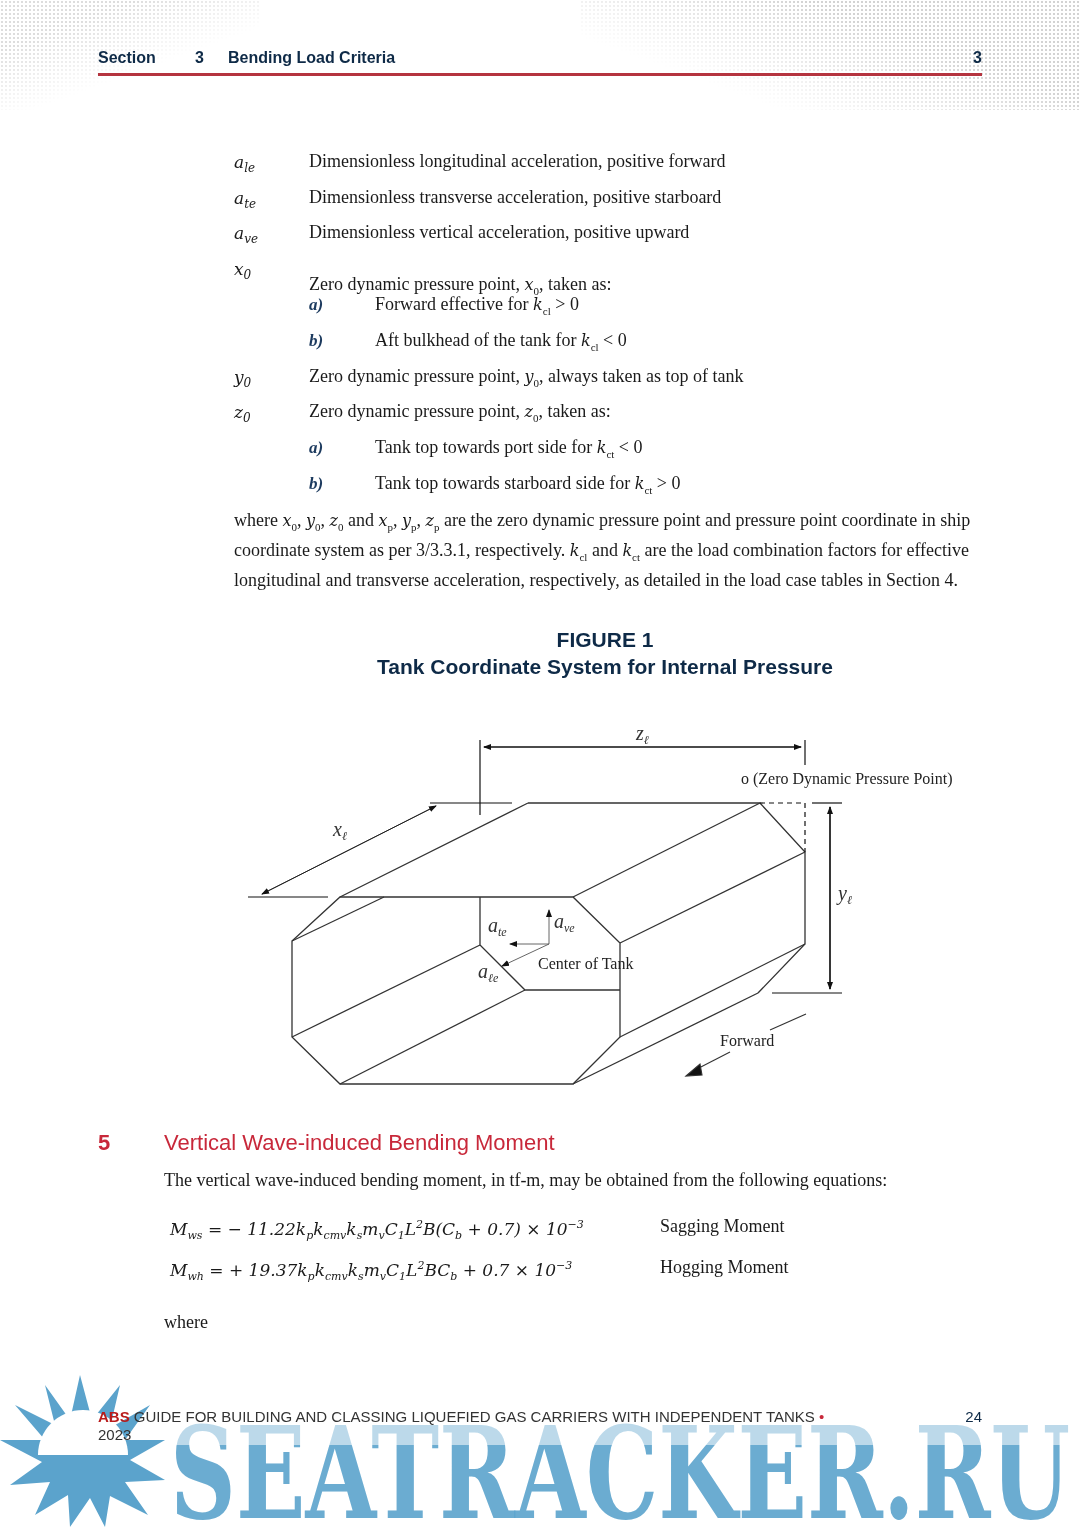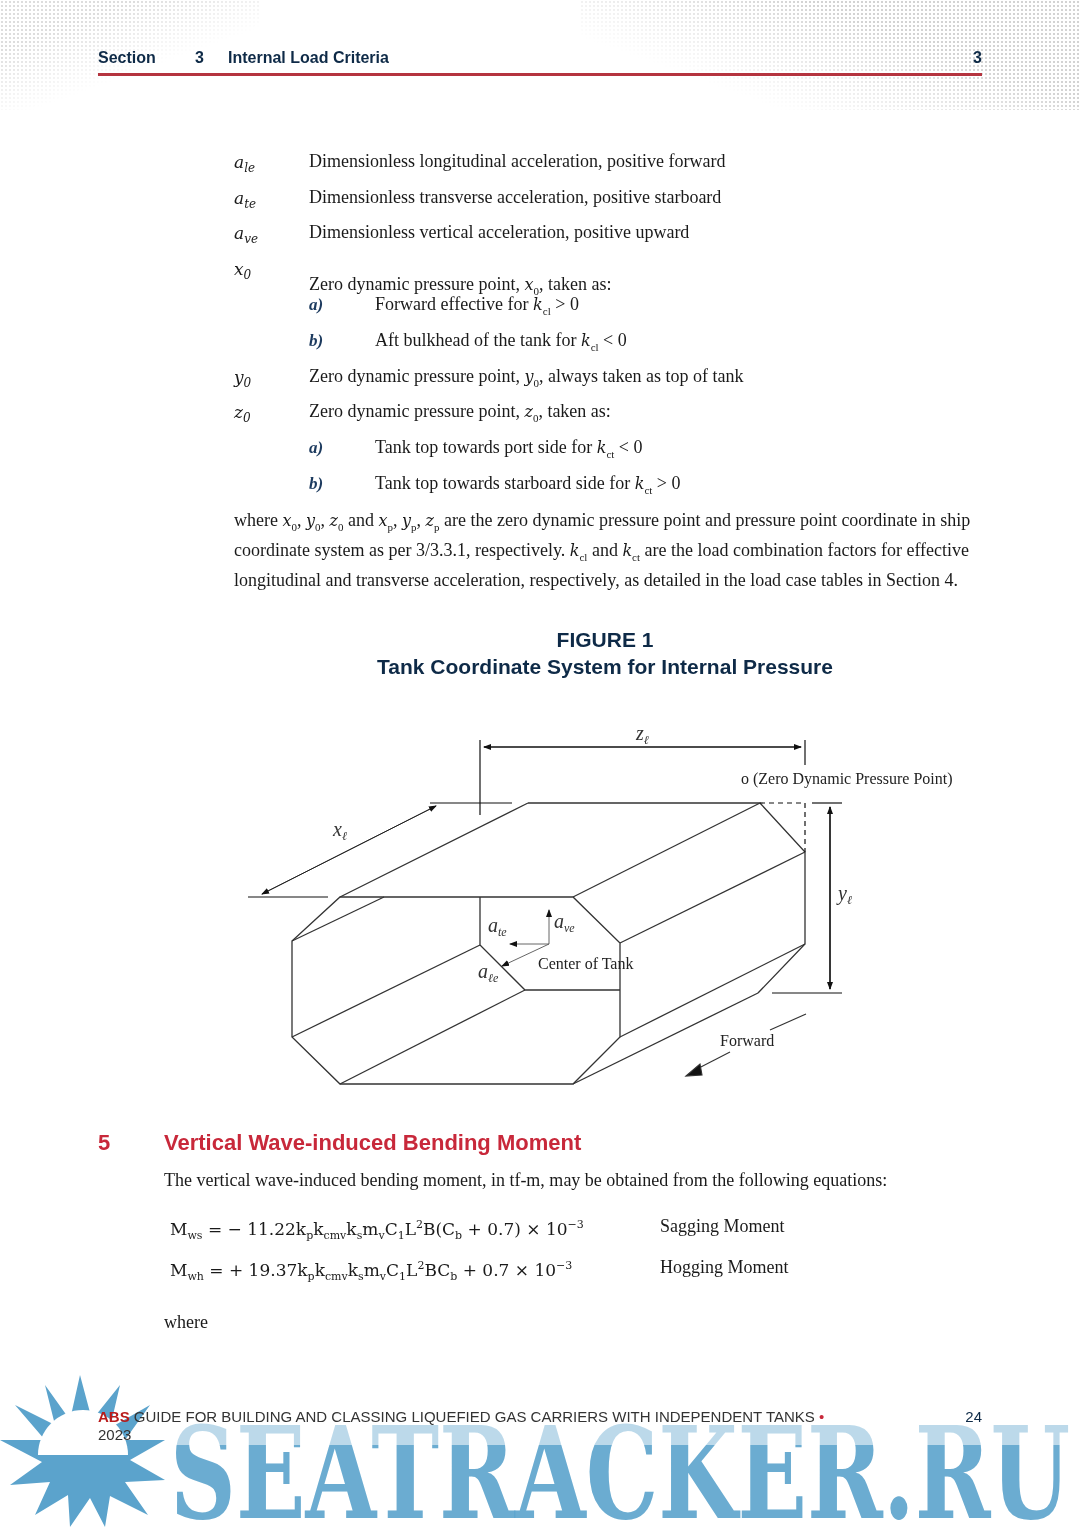--- a/index.html
+++ b/index.html
@@ -47,43 +47,43 @@
   .fig-title {
     position: absolute; left: 0; width: 1210px; text-align: center;
     font-family: "Liberation Sans", sans-serif; font-weight: bold; font-size: 21px; color: #0e2a47;
   }
   .diagram { position: absolute; left: 240px; top: 700px; width: 740px; height: 400px; }
   .dlabel { font-family: "Liberation Serif", serif; font-size: 16px; fill: #222; }
   .dital { font-family: "Liberation Serif", serif; font-style: italic; font-size: 20px; fill: #333; }
   .dsub { font-family: "Liberation Serif", serif; font-style: italic; font-size: 12px; fill: #333; }
 
   .h2num { position: absolute; left: 98px; top: 1130px; font-family: "Liberation Sans", sans-serif; font-weight: bold; font-size: 22px; color: #c8283a; }
-  .h2 { position: absolute; left: 164px; top: 1130px; font-family: "Liberation Sans", sans-serif; font-weight: bold; font-size: 22px; color: #c8283a; }
+  .h2 { position: absolute; left: 164px; top: 1130px; font-family: "Liberation Sans", sans-serif; font-weight: normal; font-size: 22px; color: #c8283a; }
   .body-text { position: absolute; left: 164px; font-size: 18px; white-space: nowrap; }
-  .eq { position: absolute; left: 170px; font-family: "DejaVu Serif", serif; font-size: 17px; white-space: nowrap; }
+  .eq { position: absolute; left: 170px; font-family: "DejaVu Serif", serif; font-style: italic; font-size: 17px; white-space: nowrap; }
   .eq sub { font-size: 11px; }
   .eq sup { font-size: 11px; }
   .eqlabel { position: absolute; left: 660px; font-size: 18px; white-space: nowrap; }
 
   .watermark { position: absolute; left: 0; top: 1365px; width: 1080px; height: 162px; }
   .footer { position: absolute; left: 98px; top: 1408px; width: 884px; font-family: "Liberation Sans", sans-serif; font-size: 15px; color: #333; line-height: 18px; }
   .footer .abs { font-weight: bold; color: #b91c1c; }
   .footer .dot { color: #c8283a; }
   .footer .pg { position: absolute; right: 0; top: 0; font-weight: normal; color: #0e2a47; }
 </style>
 </head>
 <body>
 
 <div class="dots-left"></div>
 <div class="dots-right"></div>
 
 <div class="header">
   <span class="sec">Section</span>
   <span class="num">3</span>
-  <span class="title">Internal Load Criteria</span>
+  <span class="title">Bending Load Criteria</span>
   <span class="page">3</span>
 </div>
 <div class="rule"></div>
 
 <div>
   <div>
     <span class="sym" style="top:152px"><span>a</span><sub>le</sub></span>
     <span class="desc" style="top:151px">Dimensionless longitudinal acceleration, positive forward</span>
   </div>
   <div>

